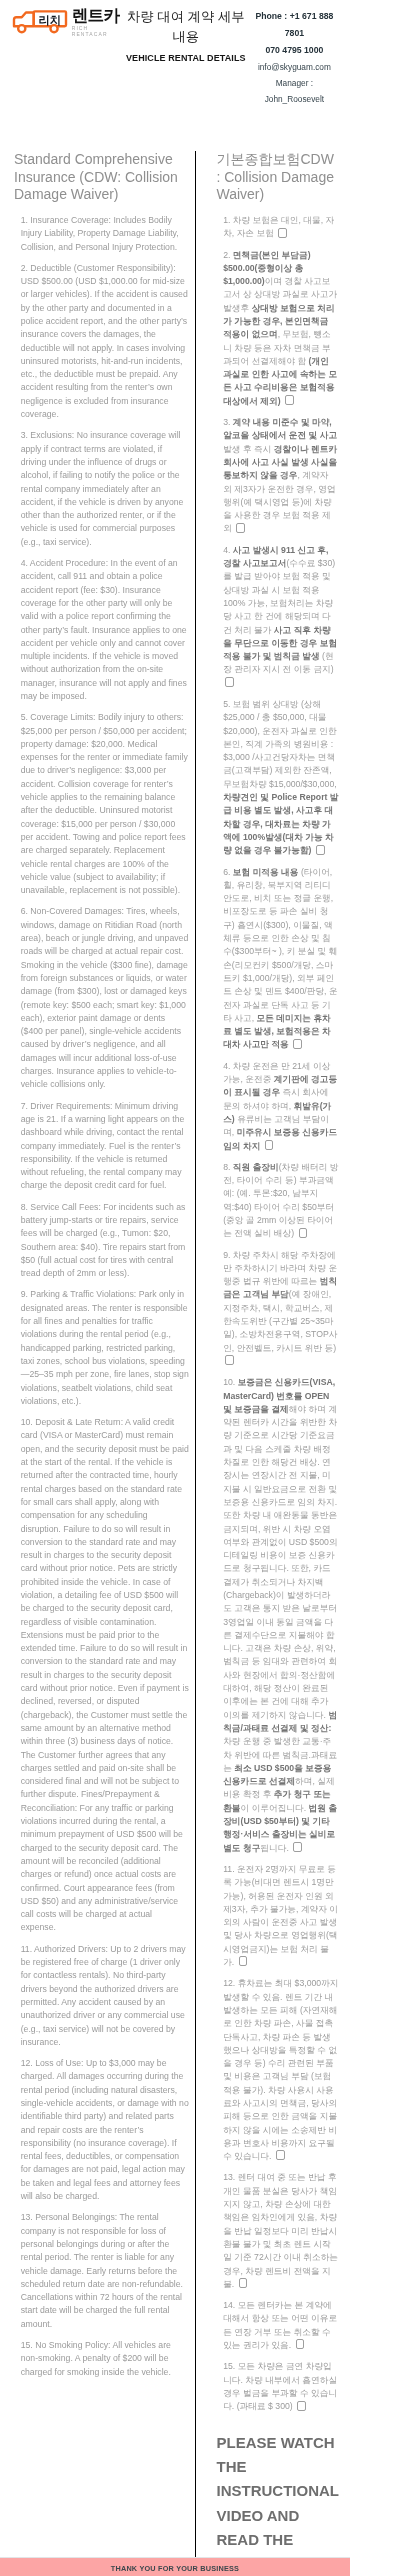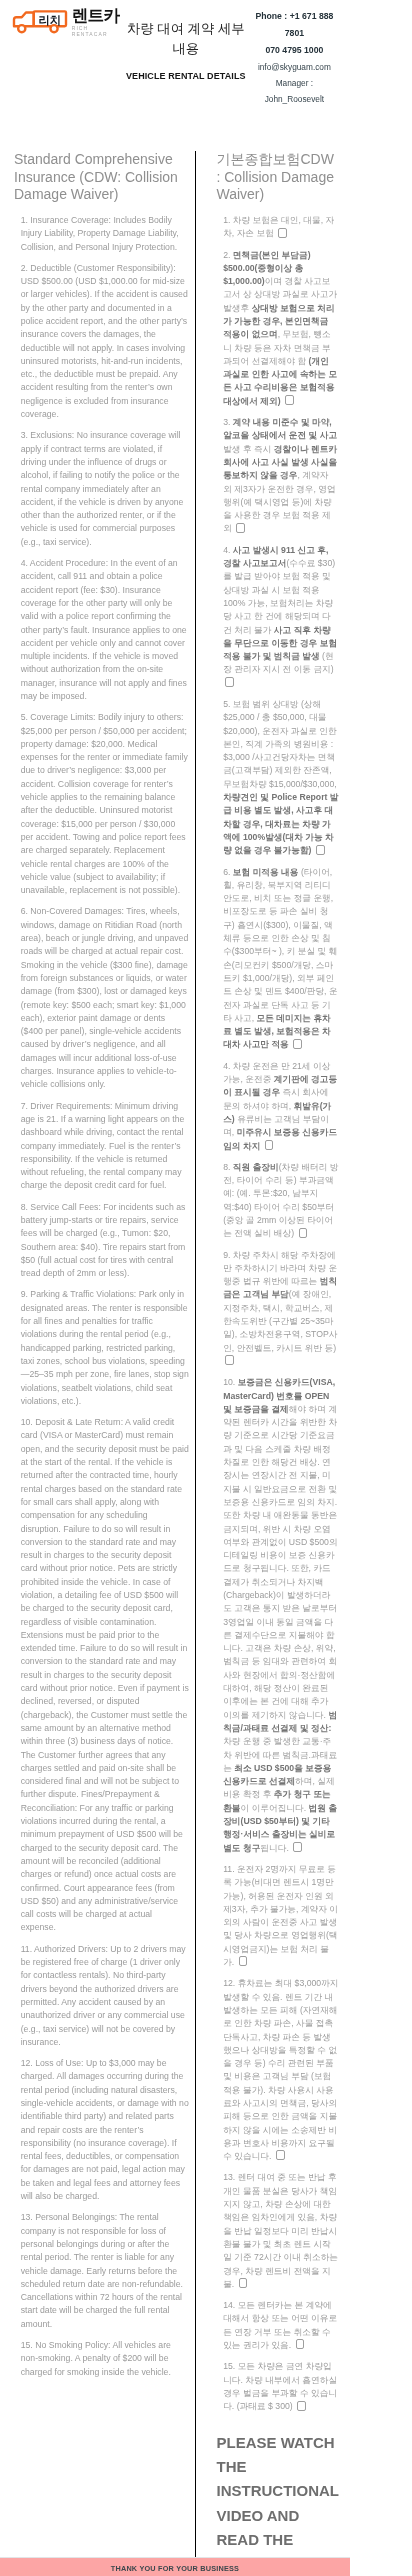--- a/index.html
+++ b/index.html
@@ -6,21 +6,21 @@
   body{width:413px;font-family:"Liberation Sans",sans-serif;-webkit-font-smoothing:antialiased;}
   .page{position:relative;width:350px;height:2576px;overflow:hidden;background:#fff;}
 
   
   .header{display:flex;justify-content:space-between;align-items:flex-start;padding:6.7px 12px 0 10.6px;}
   .logo{display:flex;align-items:flex-start;width:126px;}
   .logo-text{margin-left:1.3px;}
   .logo-kr{font-size:16.6px;font-weight:800;color:#141414;letter-spacing:-0.7px;line-height:1.05;}
   .logo-sub{font-size:5px;color:#a7a7a7;letter-spacing:1.1px;margin-top:1.3px;}
   .title-block{text-align:center;margin-top:0;}
-  .title-kr{font-size:13.3px;font-weight:500;color:#1f1f1f;width:130px;line-height:1.5;margin:12px auto;}
+  .title-kr{font-size:13.3px;font-weight:500;color:#1f1f1f;width:130px;line-height:1.5;margin:0 auto;}
   .title-en{font-size:9px;font-weight:700;color:#161616;margin-top:6px;letter-spacing:0.1px;white-space:nowrap;}
   .contact{text-align:center;line-height:1.95;margin-top:1.3px;}
   .contact .c-bold{font-size:8.7px;font-weight:700;color:#25323a;}
   .contact .c-reg{font-size:8.3px;font-weight:400;color:#38464e;}
 
   
   .columns{display:flex;align-items:stretch;margin-top:44px;}
   .col-left{width:203px;box-sizing:border-box;padding:0 6px 0 14px;}
   .divider-v{width:1.3px;background:#000;}
   .col-right{flex:1;box-sizing:border-box;padding:0 11.3px 0 20px;}

